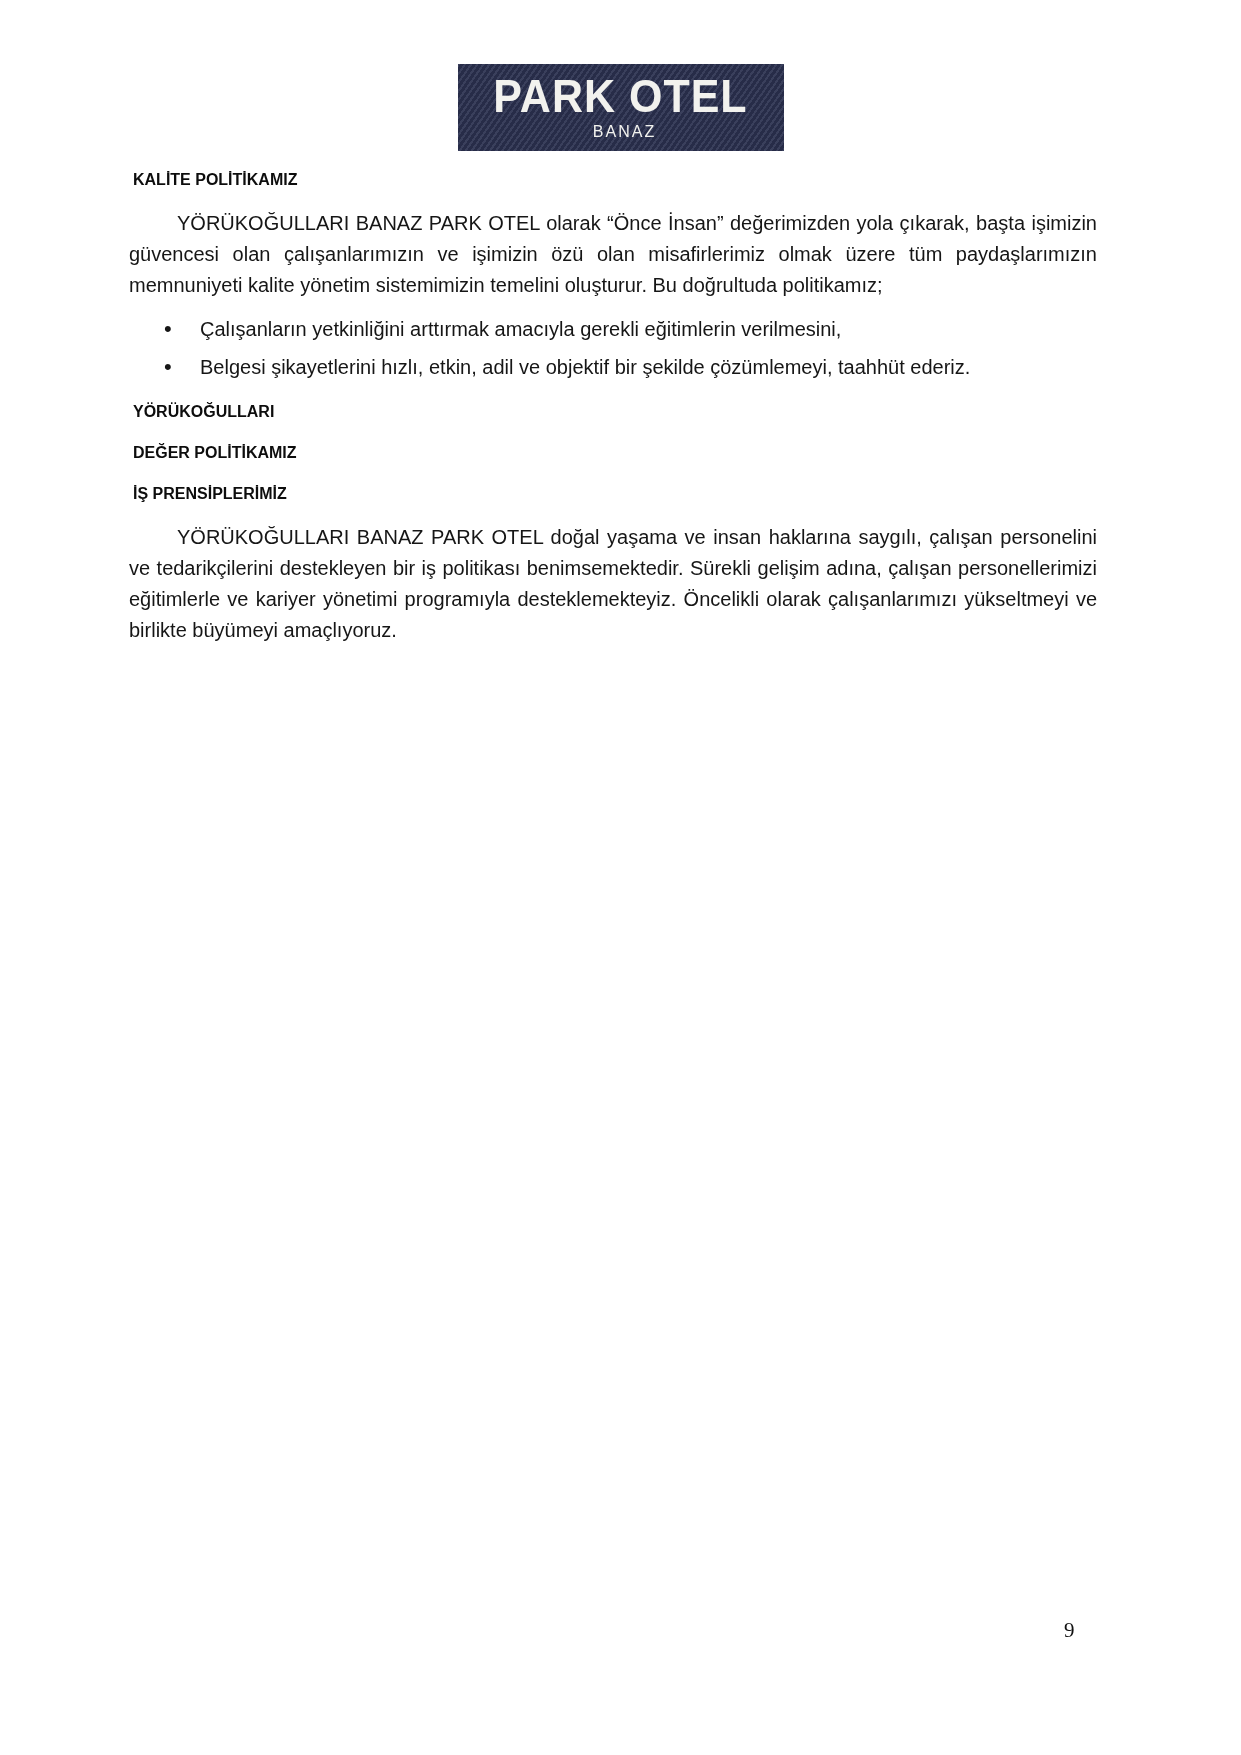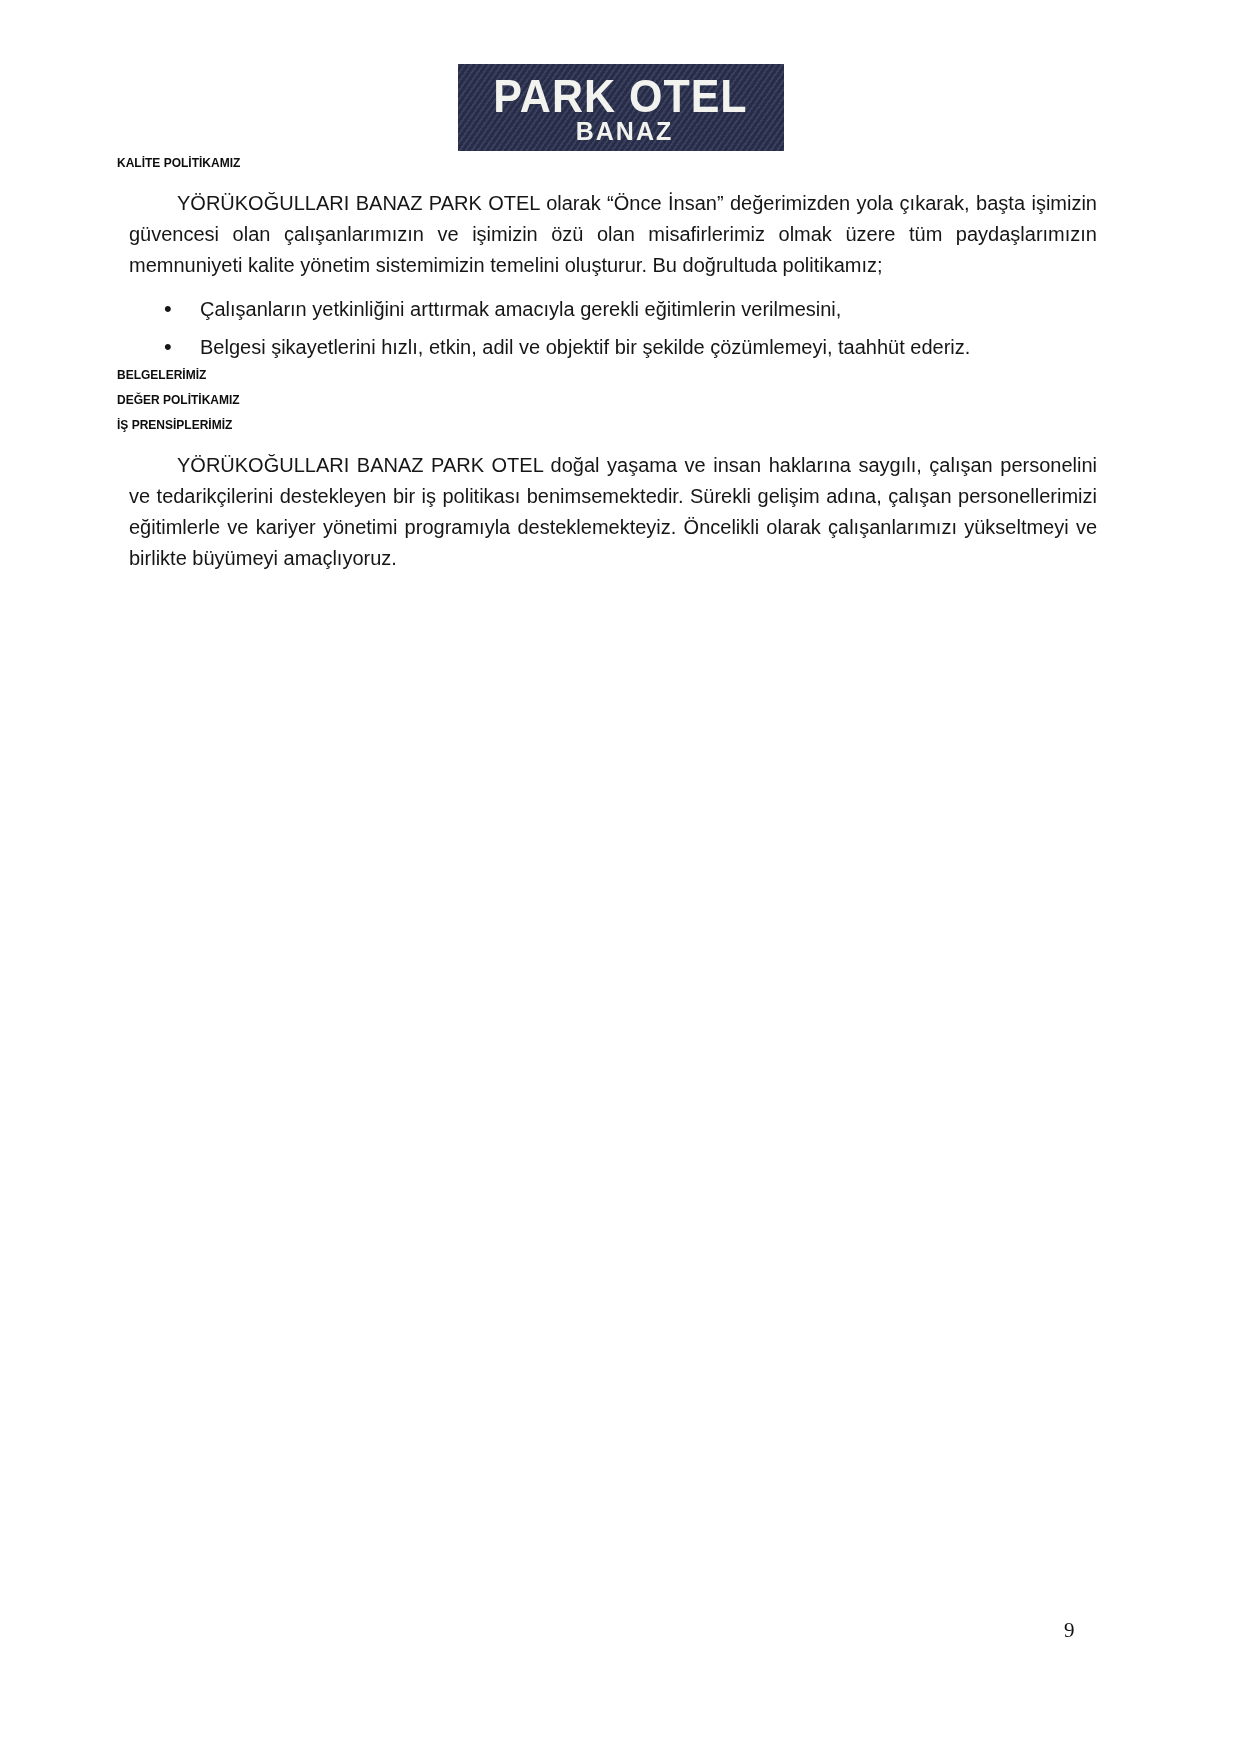--- a/index.html
+++ b/index.html
@@ -31,34 +31,34 @@
   }
   .logo-line1 {
     font-size: 43px;
     line-height: 46px;
     font-weight: 700;
     color: var(--logo-fg, #f2f2ee);
     letter-spacing: 1px;
     transform: scaleY(1.08);
   }
   .logo-line2 {
-    font-size: 25px;
+    font-size: 16px;
     line-height: 25px;
-    font-weight: 700;
+    font-weight: 400;
     color: var(--logo-fg, #f2f2ee);
     letter-spacing: 2px;
     margin-left: 8px;
   }
   
   .content {
     padding: 0 132px 0 117px;
   }
   h2.doc-heading {
-    margin: 0;
-    font-size: 12px;
+    margin: 16px;
+    font-size: 16px;
     line-height: 25px;
     font-weight: 700;
     color: #0d0d0d;
   }
   .h-kalite   { margin-top: 56px; }
   .h-belge    { margin-top: 62px; }
   .h-deger    { margin-top: 64px; }
   .h-is       { margin-top: 30px; }
   p.doc-para {
     margin: 12px;
@@ -114,21 +114,21 @@
 
     <h2 class="doc-heading h-kalite">KALİTE POLİTİKAMIZ</h2>
 
     <p class="doc-para p-kalite">YÖRÜKOĞULLARI BANAZ PARK OTEL olarak “Önce İnsan” değerimizden yola çıkarak, başta işimizin güvencesi olan çalışanlarımızın ve işimizin özü olan misafirlerimiz olmak üzere tüm paydaşlarımızın memnuniyeti kalite yönetim sistemimizin temelini oluşturur. Bu doğrultuda politikamız;</p>
 
     <ul class="doc-list">
       <li>Çalışanların yetkinliğini arttırmak amacıyla gerekli eğitimlerin verilmesini,</li>
       <li>Belgesi şikayetlerini hızlı, etkin, adil ve objektif bir şekilde çözümlemeyi, taahhüt ederiz.</li>
     </ul>
 
-    <h2 class="doc-heading h-belge">BELGELERİMİZ</h2>
+    <h2 class="doc-heading h-belge">YÖRÜKOĞULLARI</h2>
 
 
     <h2 class="doc-heading h-deger">DEĞER POLİTİKAMIZ</h2>
 
     <h2 class="doc-heading h-is">İŞ PRENSİPLERİMİZ</h2>
 
     <p class="doc-para p-is">YÖRÜKOĞULLARI BANAZ PARK OTEL doğal yaşama ve insan haklarına saygılı, çalışan personelini ve tedarikçilerini destekleyen bir iş politikası benimsemektedir. Sürekli gelişim adına, çalışan personellerimizi eğitimlerle ve kariyer yönetimi programıyla desteklemekteyiz. Öncelikli olarak çalışanlarımızı yükseltmeyi ve birlikte büyümeyi amaçlıyoruz.</p>
 
   </div>
 

